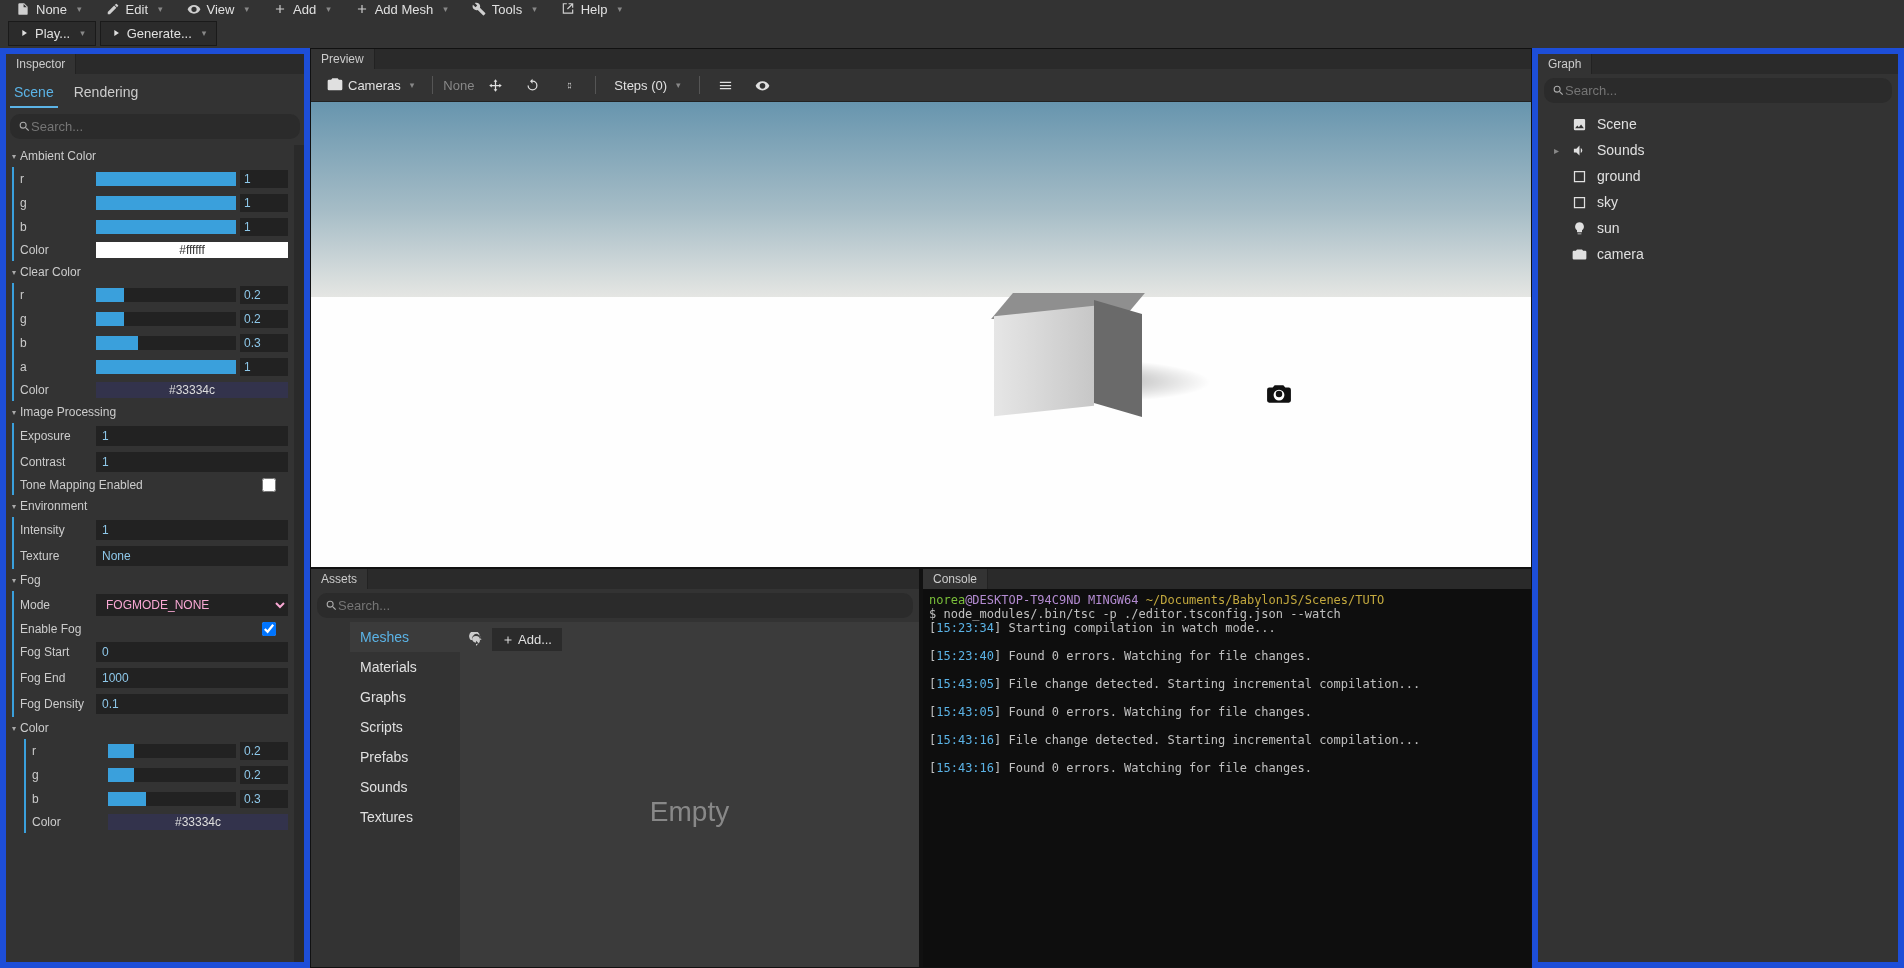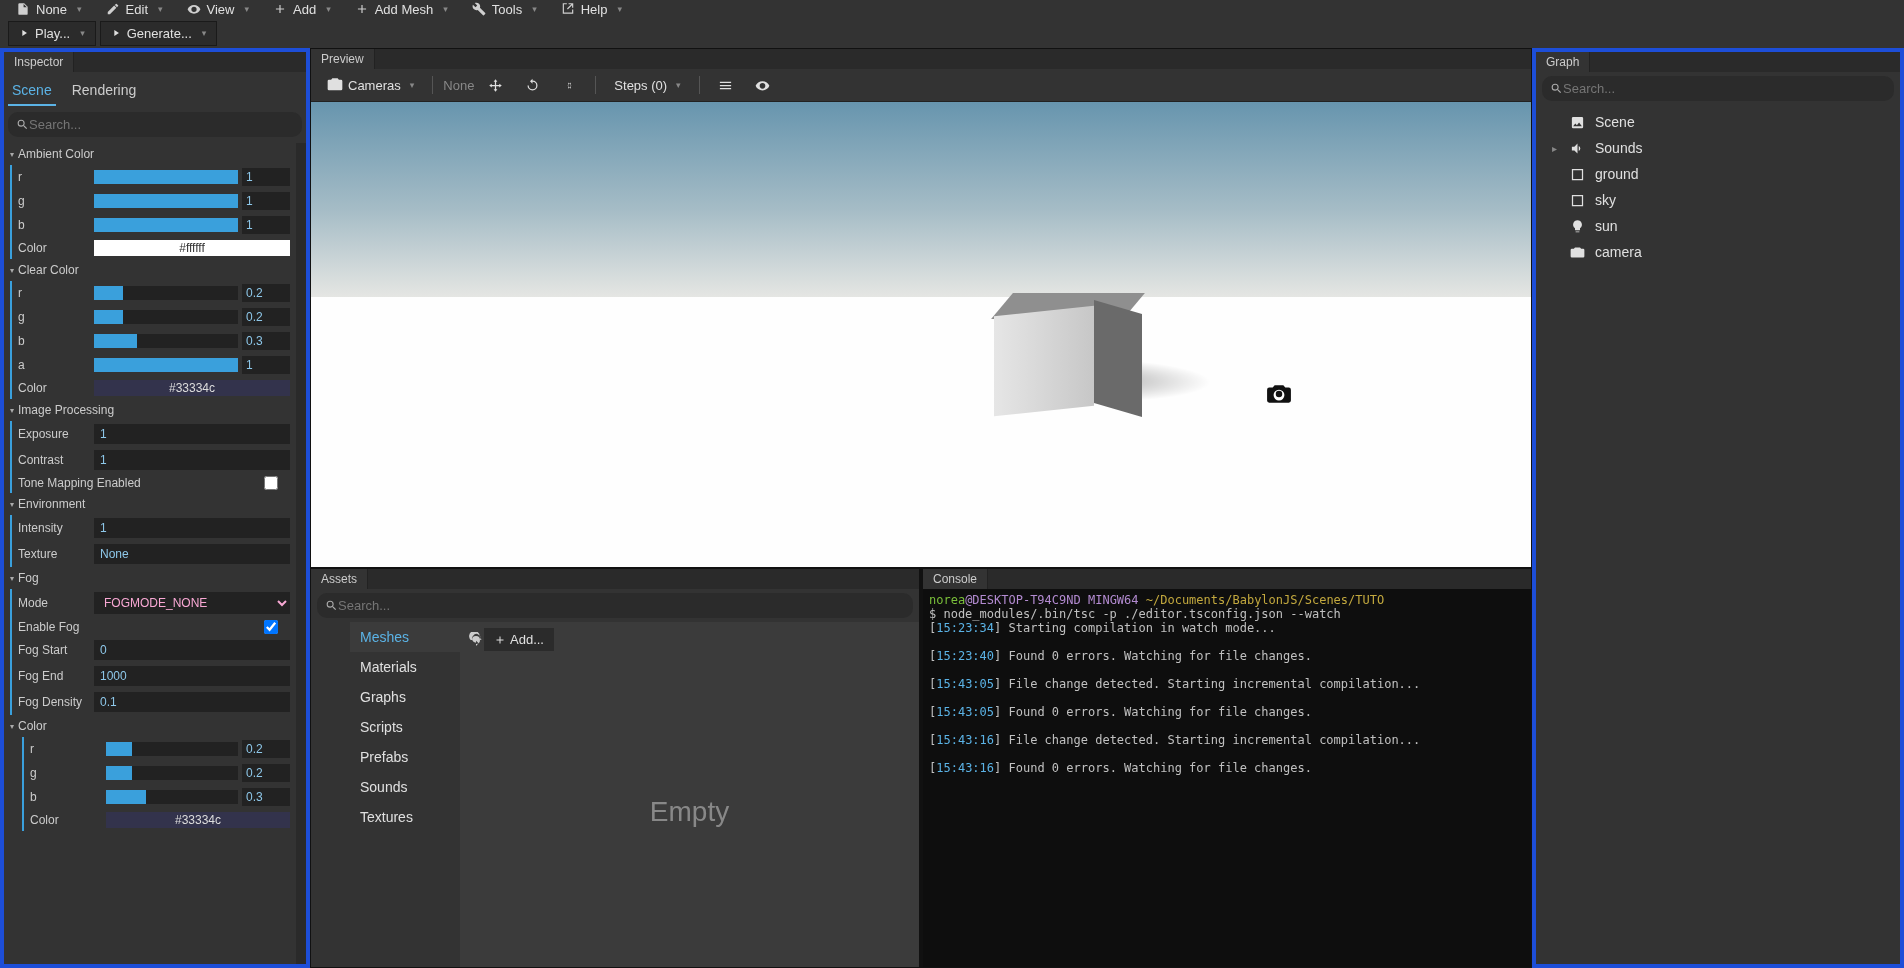--- a/index.html
+++ b/index.html
@@ -63,21 +63,21 @@
   background: #222;
   min-height: 0;
 }
 
 
 .panel {
   background: #333333;
   display: flex;
   flex-direction: column;
   min-height: 0;
-  border: 4px solid #1d4ed8;
+  border: 6px solid #1d4ed8;
 }
 .panel-tab-row {
   display: flex;
   background: #2a2a2a;
   height: 20px;
   align-items: stretch;
 }
 .panel-tab {
   padding: 2px 10px;
   font-size: 12px;
@@ -286,20 +286,21 @@
 }
 .asset-cat.active { color: #5bb3e6; background:#3b3b3b; }
 .assets-main {
   flex: 1;
   background: #3b3b3b;
   display:flex; flex-direction:column;
 }
 .assets-toolbar {
   display: flex;
   align-items: center;
+  gap: 8px;
   padding: 6px 8px;
 }
 .add-btn {
   display:flex; align-items:center; gap:4px;
   background:#2b2b2b; padding:4px 10px; color:#e0e0e0; cursor:pointer;
 }
 .assets-empty {
   flex:1; display:flex; align-items:center; justify-content:center;
   font-size:28px; color:#888;
 }

